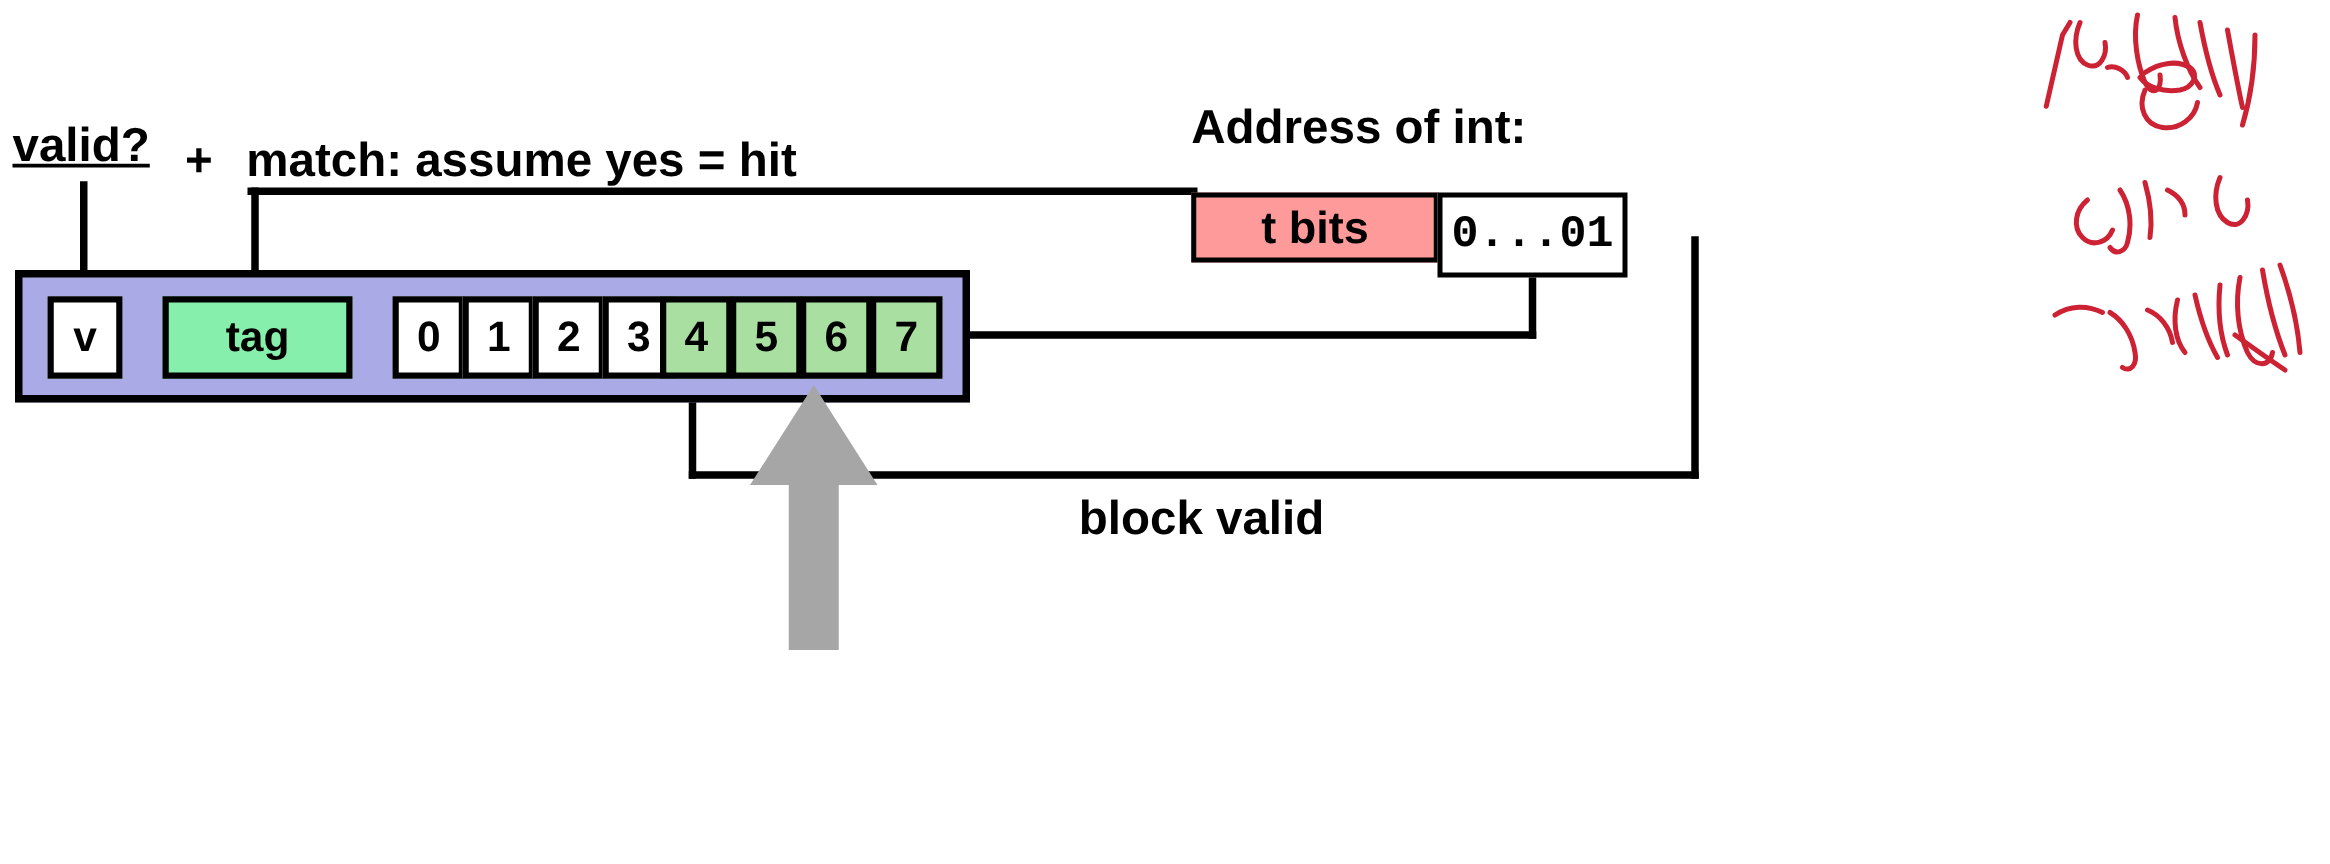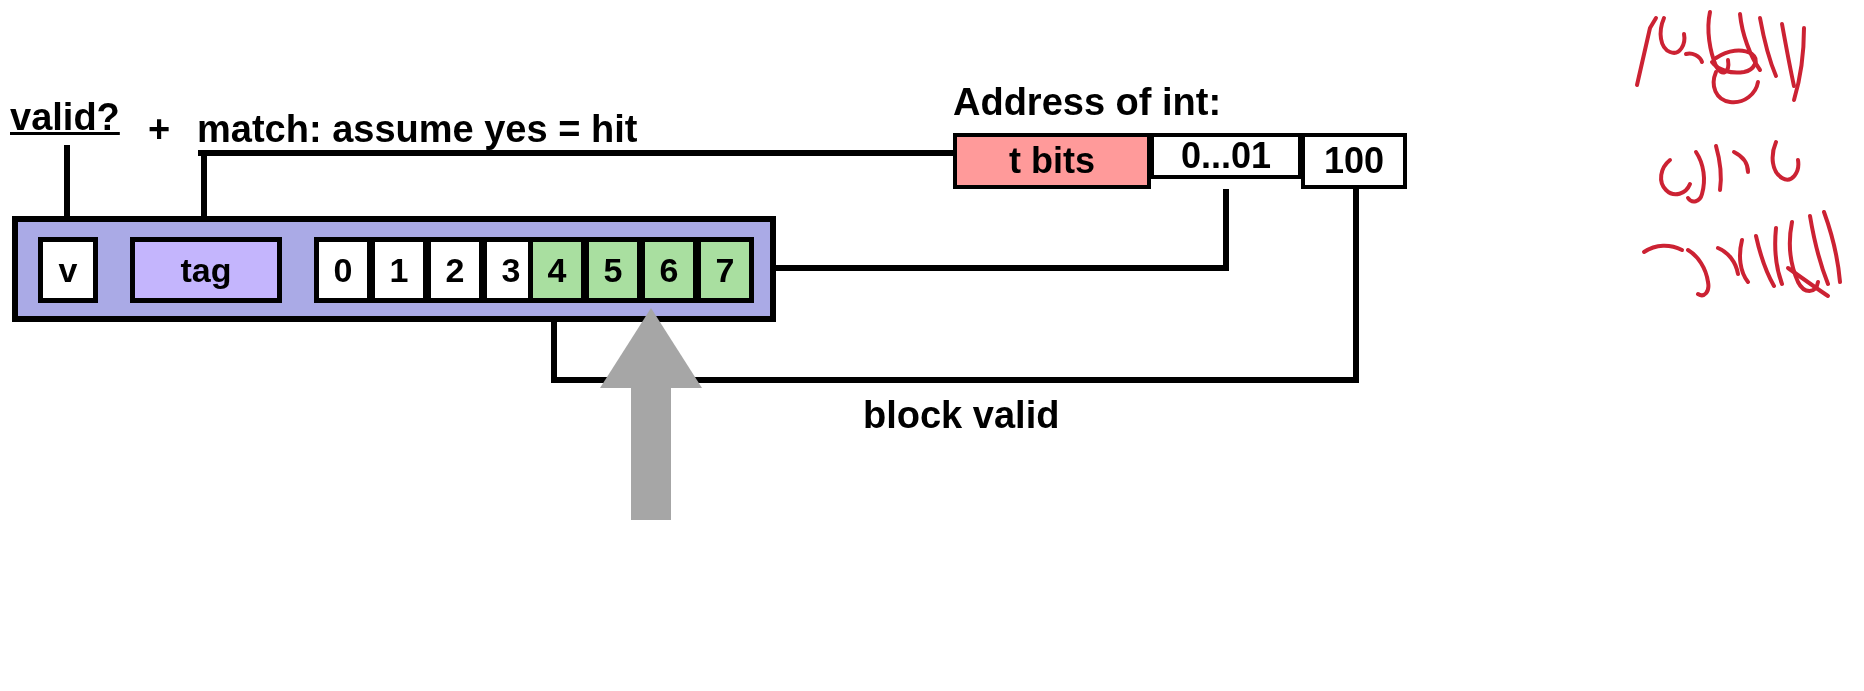--- a/index.html
+++ b/index.html
@@ -65,21 +65,21 @@
   }
 
   #valid-cell {
     left: 38px;  top: 237px;
     width: 60px; height: 66px;
     font-size: 34px;
   }
   #tag-cell {
     left: 130px; top: 237px;
     width: 152px; height: 66px;
-    background: #c4b5fd;
+    background: #86efac;
     font-size: 34px;
   }
 
   .byte-cell {
     top: 237px;
     width: 58px;
     height: 66px;
     font-size: 34px;
   }
   .byte-cell.green { background: #a9dfa0; }
@@ -91,23 +91,24 @@
     border: 4px solid #000000;
     background: #ffffff;
     display: flex;
     align-items: center;
     justify-content: center;
     font-family: "Liberation Sans", sans-serif;
     font-weight: bold;
     color: #000000;
     font-size: 36px;
     line-height: 1;
+    margin-top: 21px;
   }
   #addr-tbits { left: 953px;  top: 133px; width: 198px; height: 56px; background: #ff9a9a; }
-  #addr-index { left: 1150px; top: 133px; width: 152px; height: 46px; }
+  #addr-index { left: 1150px; top: 133px; width: 152px; height: 68px; font-family: Liberation Mono, monospace; }
   #addr-off   { left: 1301px; top: 133px; width: 106px; height: 56px; }
 
   
   .hline {
     position: absolute;
     background: #000000;
     height: 6px;
   }
   .vline {
     position: absolute;
@@ -207,21 +208,20 @@
   <div class="cell byte-cell" id="byte-3" style="left:482px;">3</div>
   <div class="cell byte-cell green" id="byte-4" style="left:528px;">4</div>
   <div class="cell byte-cell green" id="byte-5" style="left:584px;">5</div>
   <div class="cell byte-cell green" id="byte-6" style="left:640px;">6</div>
   <div class="cell byte-cell green" id="byte-7" style="left:696px;">7</div>
 
   <div class="abox" id="addr-tbits">t bits</div>
 
   <div class="abox" id="addr-index">0...01</div>
 
-  <div class="abox" id="addr-off">100</div>
 
   <div id="up-arrow">
     <div class="head"></div>
     <div class="shaft"></div>
   </div>
 
   <div id="annotation">
     <svg width="254" height="300" viewBox="0 0 254 300" fill="none" stroke="#cc2233" stroke-width="4" stroke-linecap="round" stroke-linejoin="round">
       <path d="M27 85 L40 28 L46 18"></path>
       <path d="M54 18 C48 32 50 48 60 52 C70 56 76 44 74 34"></path>

